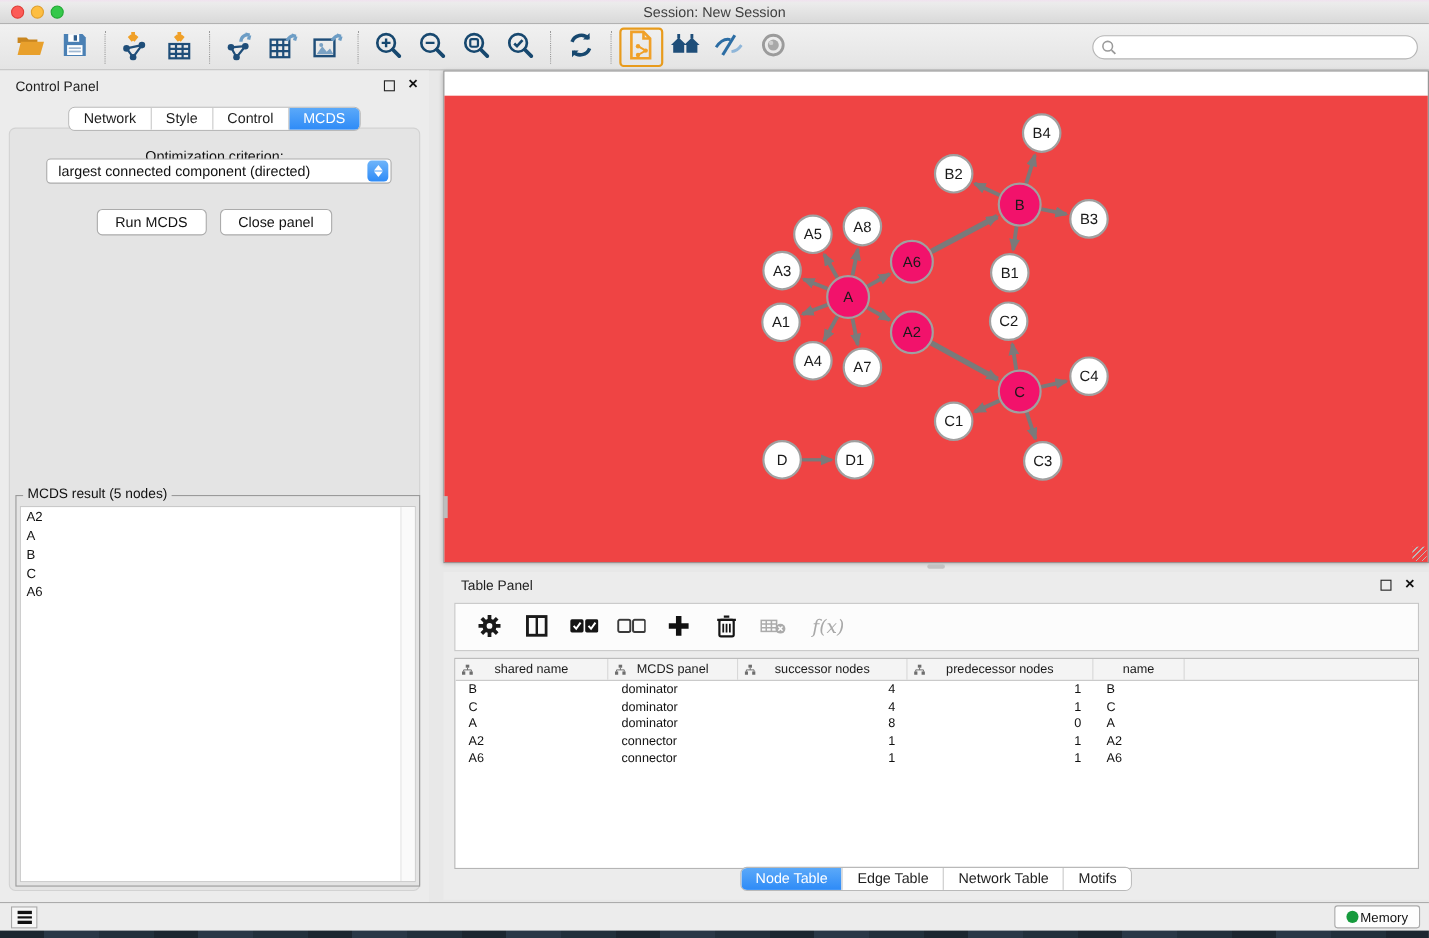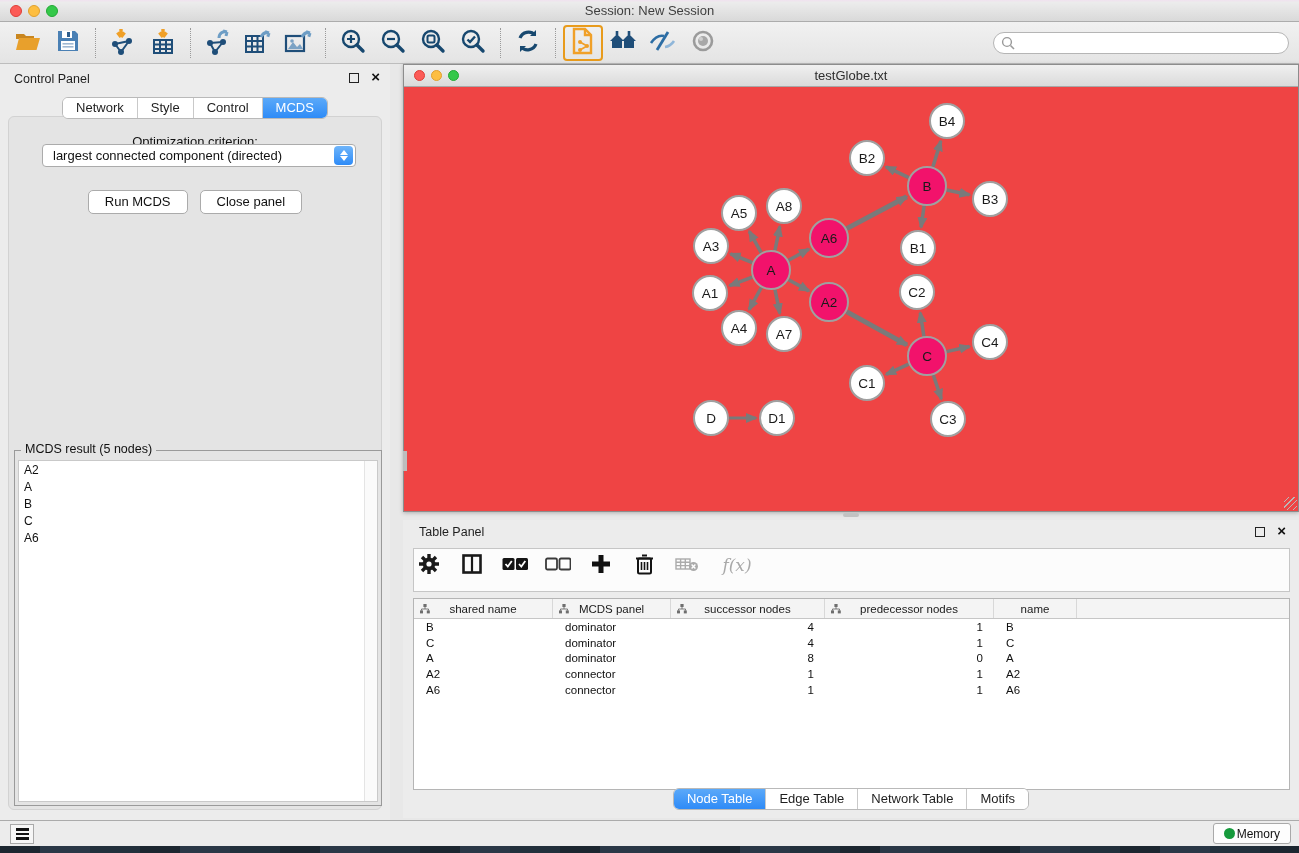--- a/index.html
+++ b/index.html
@@ -77,21 +77,21 @@
   #net-canvas { position:absolute; left:0; top:22px; right:0; bottom:0; background:#ef4444; }
   #graph-svg { position:absolute; left:0; top:0; }
   #net-grip { position:absolute; right:1px; bottom:1px; width:13px; height:13px;
     background:repeating-linear-gradient(135deg, transparent 0 3px, #B9B9B9 3px 4px); }
   #net-vthumb { position:absolute; left:-1px; top:364px; width:4px; height:20px; background:#BDBDBD; }
   #gap-hthumb { left:843px; top:513px; width:16px; height:4px; background:#C2C2C2; border-radius:2px; }
 
   
   #table-panel { left:403px; top:520px; width:896px; height:298px; background:#ECECEC; }
   #tp-toolbar { position:absolute; left:10px; top:28px; right:9px; height:44px; background:#FCFCFC;
-    border:1px solid #C6C6C6; display:flex; gap:13px; }
+    border:1px solid #C6C6C6; display:flex; align-items:center; gap:13px; padding-left:16px; }
   .tp-btn { width:30px; height:32px; background:transparent; border:none;
     display:flex; align-items:center; justify-content:center; }
   .fx { font-family:"DejaVu Serif","Liberation Serif",serif; font-style:italic; font-size:17px; color:#A9A9A9; }
   #tp-table { position:absolute; left:10px; top:78px; right:9px; height:192px; background:#fff;
     border:1px solid #B5B5B5; overflow:hidden; }
   .thead { display:flex; height:20px; background:#F4F4F4; border-bottom:1px solid #C6C6C6; }
   .hcell { display:flex; align-items:center; justify-content:center; gap:5px;
     border-right:1px solid #D8D8D8; font-size:11.5px; color:#1A1A1A; position:relative; }
   .hcell svg { position:absolute; left:6px; }
   .c0{width:139px;} .c1{width:118px;} .c2{width:154px;} .c3{width:169px;} .c4{width:83px;}
@@ -301,26 +301,20 @@
           <div class="mcds-item">B</div>
           <div class="mcds-item">C</div>
           <div class="mcds-item">A6</div>
         </div>
       <div class="scroll"></div>
     </div>
   </div>
 </div>
 
 <div id="net-window" class="abs">
-  <div id="net-titlebar">
-    <span class="light" style="left:10px;top:5px;width:11px;height:11px;background:#FC5B57;border:0.5px solid #DF3E38;"></span>
-    <span class="light" style="left:27px;top:5px;width:11px;height:11px;background:#FDBE41;border:0.5px solid #E0A02F;"></span>
-    <span class="light" style="left:44px;top:5px;width:11px;height:11px;background:#35C84A;border:0.5px solid #23A935;"></span>
-    <div class="t-title">testGlobe.txt</div>
-  </div>
   <div id="net-canvas">
     <svg id="graph-svg" width="894" height="424" viewBox="0 0 894 424">
       <defs>
         <marker id="arrow" markerUnits="userSpaceOnUse" markerWidth="13" markerHeight="11" refX="10" refY="5" orient="auto">
           <path d="M0,0 L12,5 L0,10 z" fill="#7A7A7A"></path>
         </marker>
       </defs>
       <g id="edge-layer">
           <line x1="357.20930486584723" y1="165.56032429229037" x2="345.2802298908604" y2="144.3116594930951" stroke="#7A7A7A" stroke-width="3.5" marker-end="url(#arrow)"></line>
           <line x1="370.9811984858021" y1="163.40025360835892" x2="375.8197415899078" y2="139.57973371122313" stroke="#7A7A7A" stroke-width="3.5" marker-end="url(#arrow)"></line>

